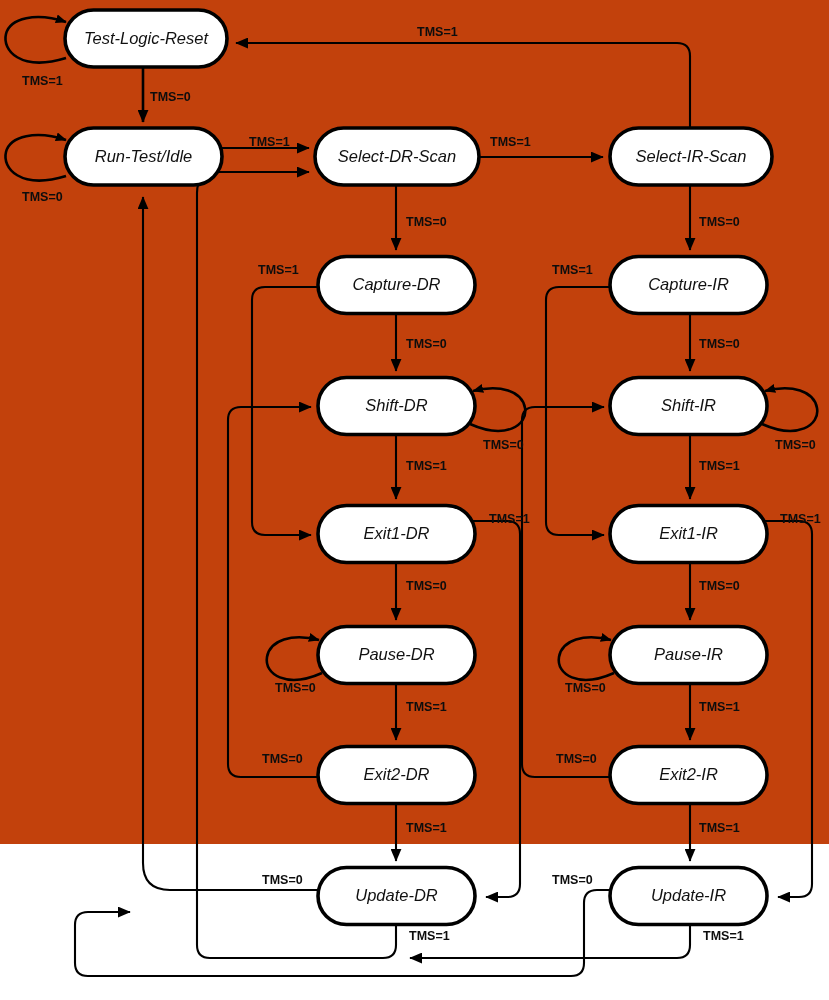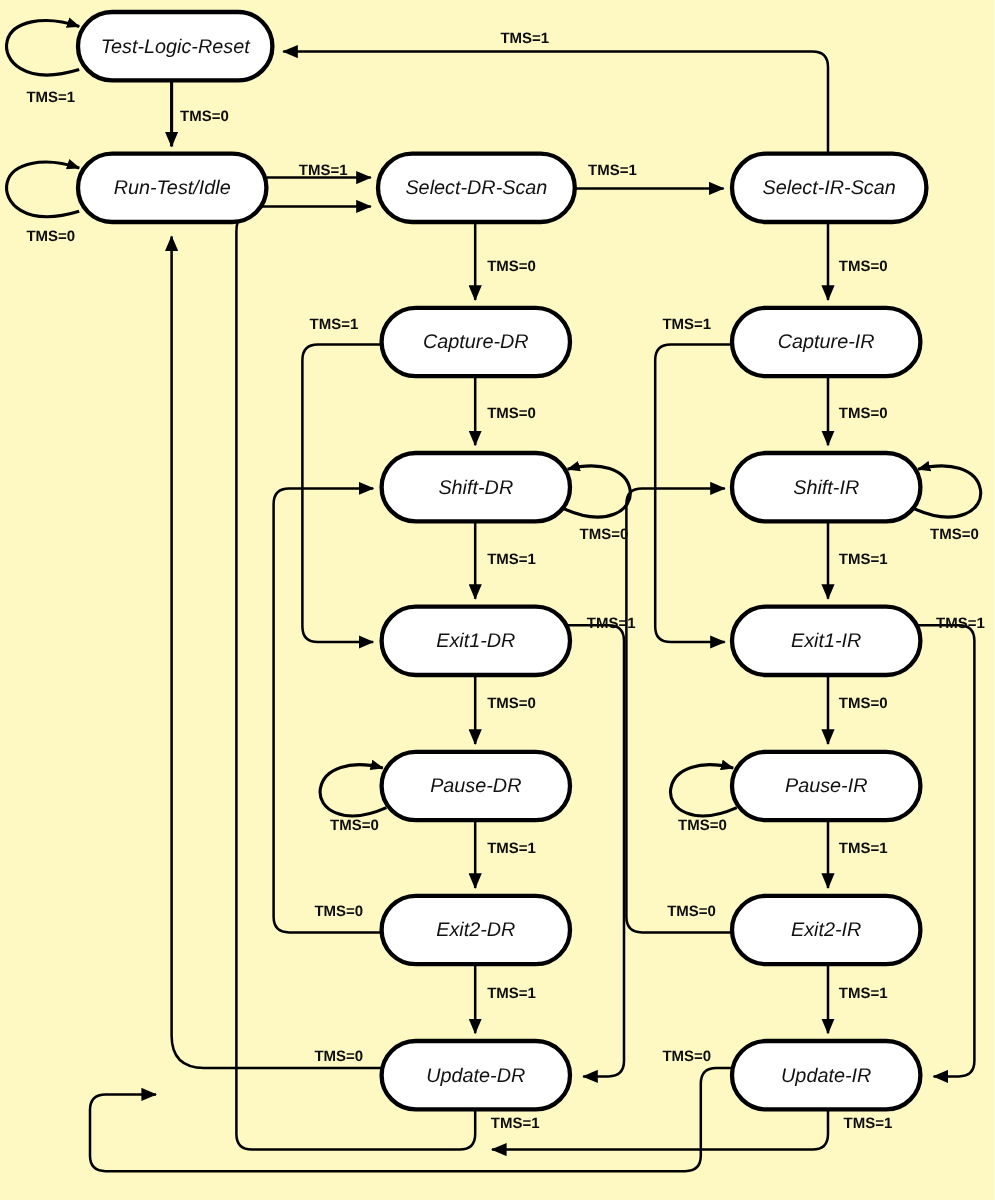--- a/index.html
+++ b/index.html
@@ -1,18 +1,18 @@
 <!DOCTYPE html>
 <html><head>
 <meta charset="utf-8">
 <title>JTAG TAP Controller State Diagram</title>
 <style>
   html,body{margin:0;padding:0;background:#ffffff;}
   body{width:829px;height:1000px;font-family:"Liberation Sans",sans-serif;overflow:hidden;}
-  #diagram{position:relative;width:829px;height:1000px;background:#fef9c3;}
+  #diagram{position:relative;width:829px;height:844px;background:#c2410c;}
   svg#canvas{position:absolute;left:0;top:0;width:829px;height:1000px;}
   .state-label{
     font-family:"Liberation Sans",sans-serif;
     font-style:italic;
     font-size:16.5px;
     fill:#111111;
     text-anchor:middle;
     dominant-baseline:middle;
     user-select:none;
   }

